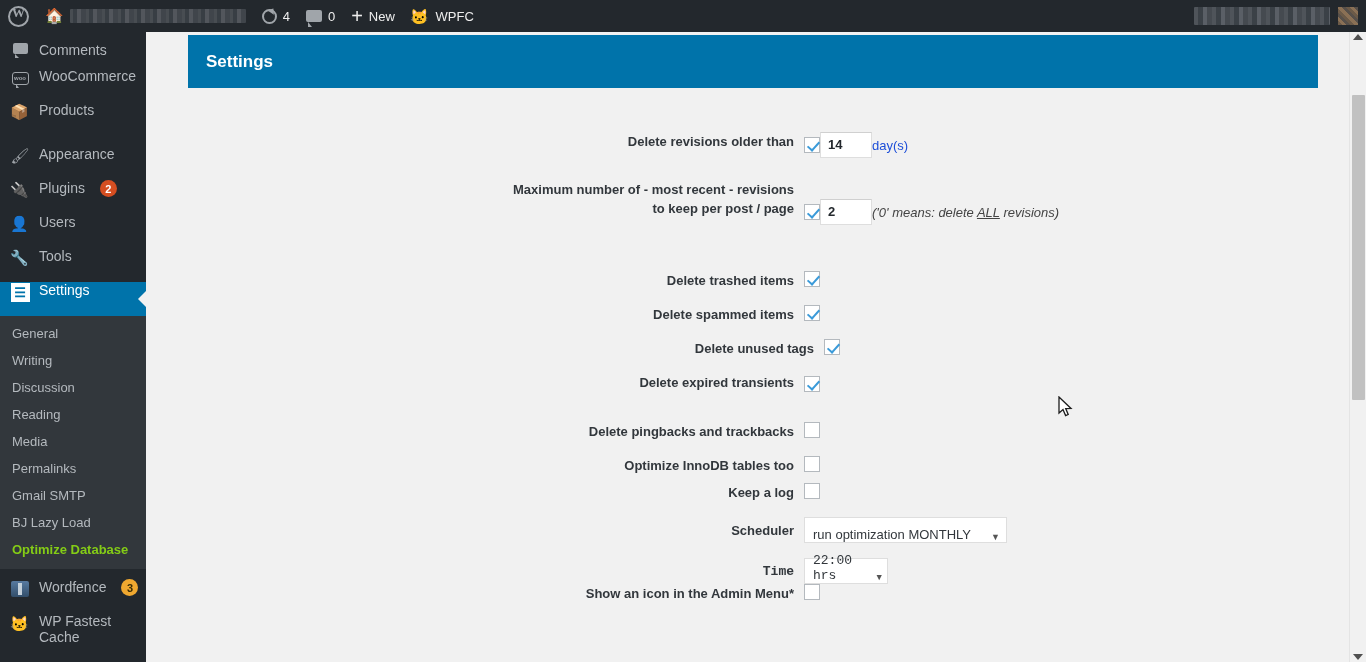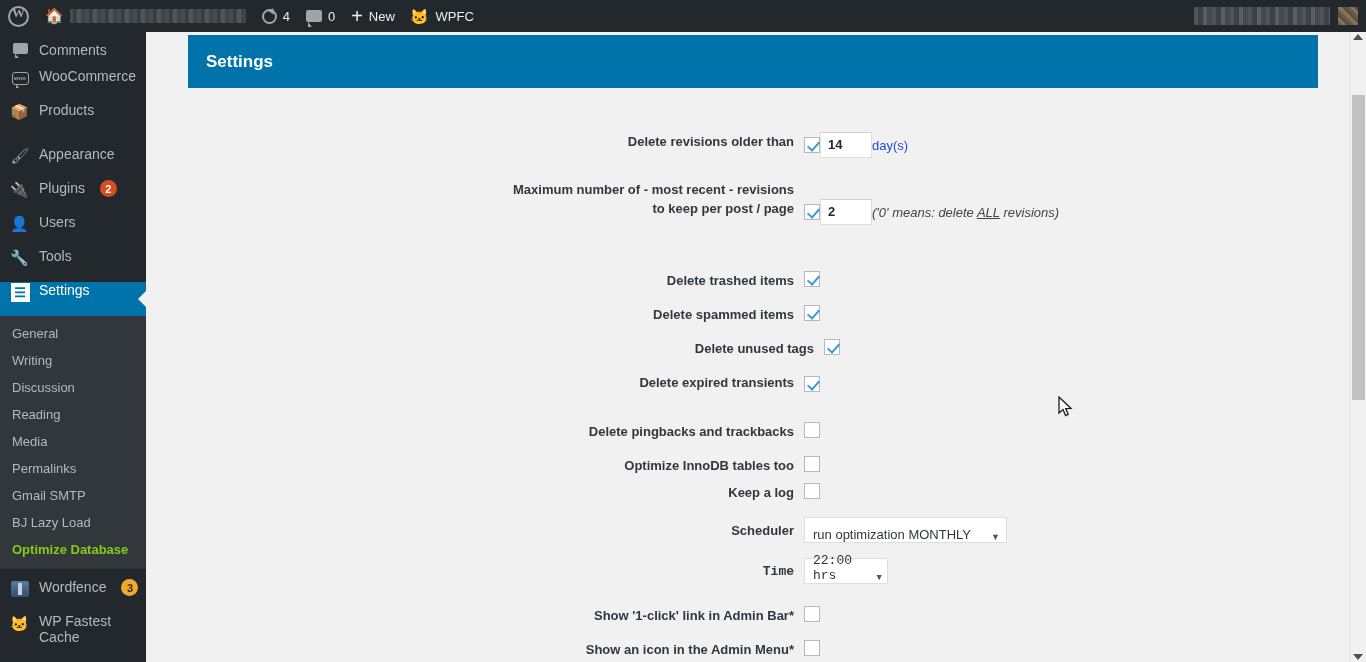--- a/index.html
+++ b/index.html
@@ -431,26 +431,20 @@
       <div class="row" style="margin-top:15px;font-family:Liberation Mono, monospace;">
         <div class="row-label" style="padding-top:4px;">Time</div>
         <div class="row-ctrl">
           <span class="sel time">
             <span>22:00 hrs</span>
             <span class="caret">▼</span>
           </span>
         </div>
       </div>
 
-      <div class="row" style="margin-top:22px;margin-bottom:15px;">
-        <div class="row-label">Show '1-click' link in Admin Bar*</div>
-        <div class="row-ctrl">
-          <span class="cb"></span>
-        </div>
-      </div>
       <div class="row">
         <div class="row-label">Show an icon in the Admin Menu*</div>
         <div class="row-ctrl">
           <span class="cb"></span>
         </div>
       </div>
 
     </div>
   </div>
 

